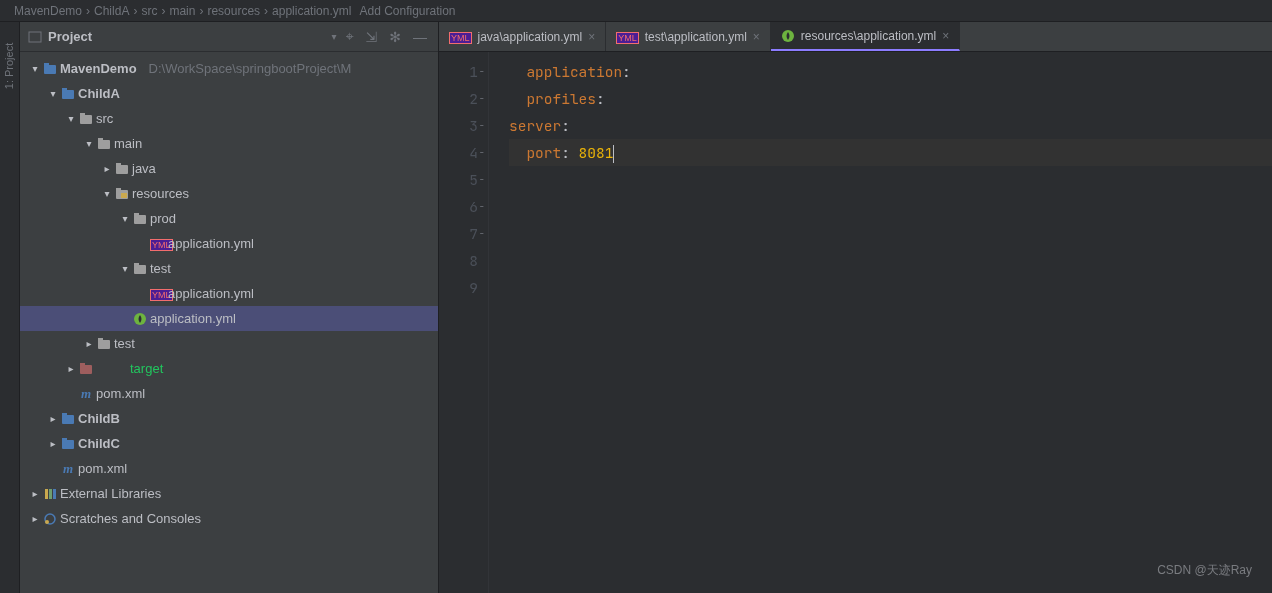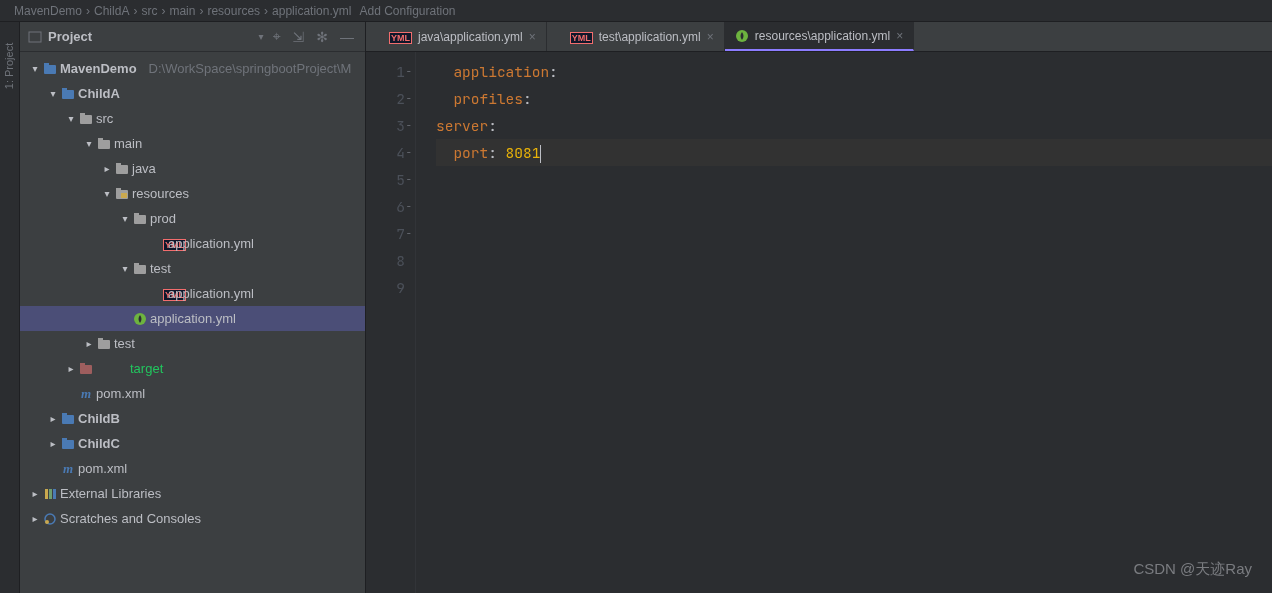--- a/index.html
+++ b/index.html
@@ -33,21 +33,21 @@
   border-right: 1px solid #1e1f22;
   display: flex;
   flex-direction: column;
   align-items: center;
   padding-top: 18px;
   color: #6f737a;
   font-size: 11px;
 }
 .side-tab .rot { transform: rotate(-90deg); white-space: nowrap; margin-top: 20px; }
 .project-panel {
-  width: 346px;
+  width: 419px;
   background: #3c3f41;
   display: flex;
   flex-direction: column;
   border-right: 1px solid #1e1f22;
 }
 .panel-head {
   height: 30px;
   background: #3c3f41;
   border-bottom: 1px solid #2b2d30;
   display: flex;
@@ -86,21 +86,21 @@
   align-items: center;
   padding: 0 10px;
   gap: 6px;
   border-right: 1px solid #2b2d30;
   color: #bcbec4;
   font-size: 12px;
   cursor: pointer;
 }
 .tab .close { color: #6f737a; font-size: 12px; }
 .tab.active { background: #2b2d30; border-bottom: 2px solid #8c7cff; }
-.yml-ico { color: #f26d6d; font-size: 8px; font-weight: bold; background:#0f172a;margin-left:13px; }
+.yml-ico { color: #f26d6d; font-size: 8px; font-weight: normal; background:#4c1d95; }
 
 .editor { flex: 1; display: flex; font-family: "JetBrains Mono", Consolas, monospace; font-size: 14.5px; background: #2b2d30; color: #bcbec4; }
 .gutter {
   width: 50px;
   background: #2b2d30;
   text-align: right;
   padding: 6px 10px 0 0;
   color: #4b5059;
   border-right: 1px solid #323438;
   line-height: 27px;
@@ -116,21 +116,21 @@
 .val { color: #a5c261; }
 .num { color: #eab308; margin-top: 48px; }
 .cursor-line { background: #323232; }
 .cursor-caret { border-left: 1px solid #bcbec4; display:inline-block; height:18px; vertical-align:middle;}
 
 .watermark {
   position: absolute;
   right: 20px;
   bottom: 14px;
   color: #7a7c80;
-  font-size: 15px;
+  font-size: 12px;
 }
 svg { display:inline-block; vertical-align: middle; }
 </style>
 </head>
 <body>
 
 <div class="breadcrumb">
   <span>MavenDemo</span> ›
   <span>ChildA</span> ›
   <span>src</span> ›

